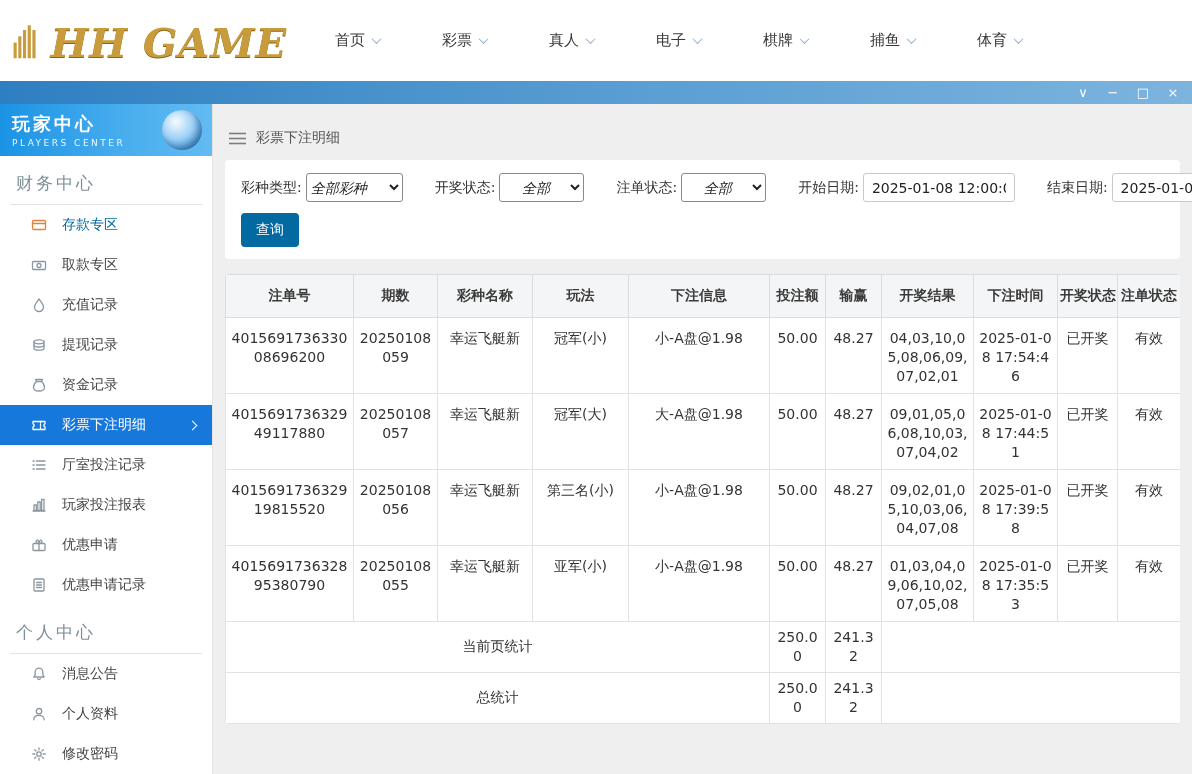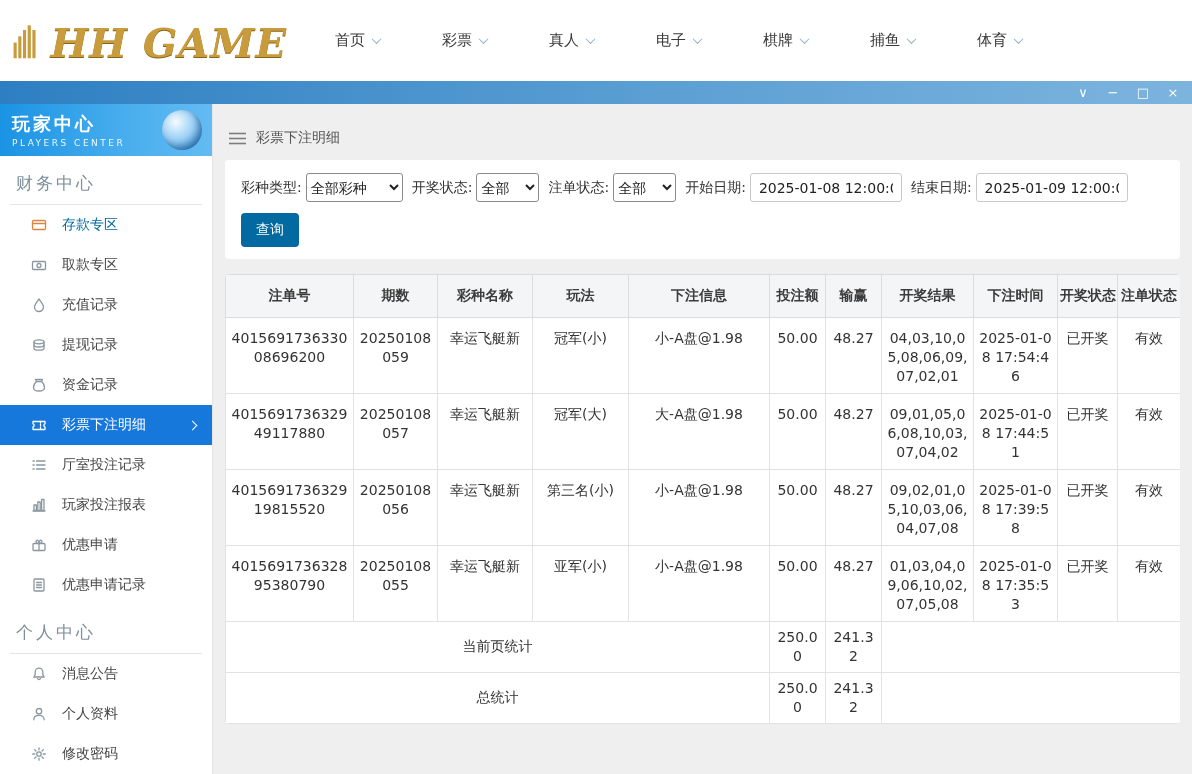--- a/index.html
+++ b/index.html
@@ -46,26 +46,26 @@
   .sb-item.active .icon { color:#fff; }
   .sb-arrow { width:7px; height:7px; border-right:1.7px solid #fff; border-top:1.7px solid #fff;
     transform:rotate(45deg); margin-left:auto; margin-right:16px; }
 
   
   .main { flex:1 1 auto; background:#efefef; padding:0 12px; overflow:hidden; }
   .crumb { display:flex; align-items:center; gap:10px; height:44px; margin-top:12px; color:#555; font-size:14px; padding-left:4px; }
   .crumb svg { display:block; cursor:pointer; }
 
   .filter-card { background:#fff; border-radius:4px; padding:13px 16px 12px; }
-  .filter-row { display:flex; align-items:center; flex-wrap:nowrap; font-size:14px; color:#333; }
+  .filter-row { display:flex; align-items:center; flex-wrap:nowrap; font-size:14px; color:#333;gap:23px; }
   .filter-group { display:flex; align-items:center; margin-right:9px; white-space:nowrap; }
   .filter-group label { margin-right:4px; }
   select.sel { height:29px; border:1px solid #8a8a8a; border-radius:3px; font-size:14px; background:#fff; color:#222;
-    font-family:inherit; }
-  .sel-wide { width:97px; } .sel-small { width:63px; }
+    font-family:inherit;font-style:italic; }
+  .sel-wide { width:97px; } .sel-small { width:85px;text-align:center; }
   input.date { height:29px; border:1px solid #c9c9c9; border-radius:3px; font-size:14px; padding:0 8px;
     width:152px; color:#222; font-family:inherit; }
   .btn-search { margin-top:11px; background:#0369a1; color:#fff; border:none; border-radius:4px;
     font-size:14px; padding:8px 15px; cursor:pointer; font-family:inherit; }
 
   .table-card { background:#fff; border-radius:4px; margin-top:15px; overflow:hidden; }
   table { width:100%; border-collapse:collapse; table-layout:fixed; font-size:14px; color:#333; }
   th { background:#f4f5f6; font-weight:bold; color:#3c3c3c; border:1px solid #dcdcdc; height:43px;
     padding:4px 2px; overflow:hidden; white-space:nowrap; }
   td { border:1px solid #e2e2e2; padding:11px 4px 4px; text-align:center; vertical-align:top;

